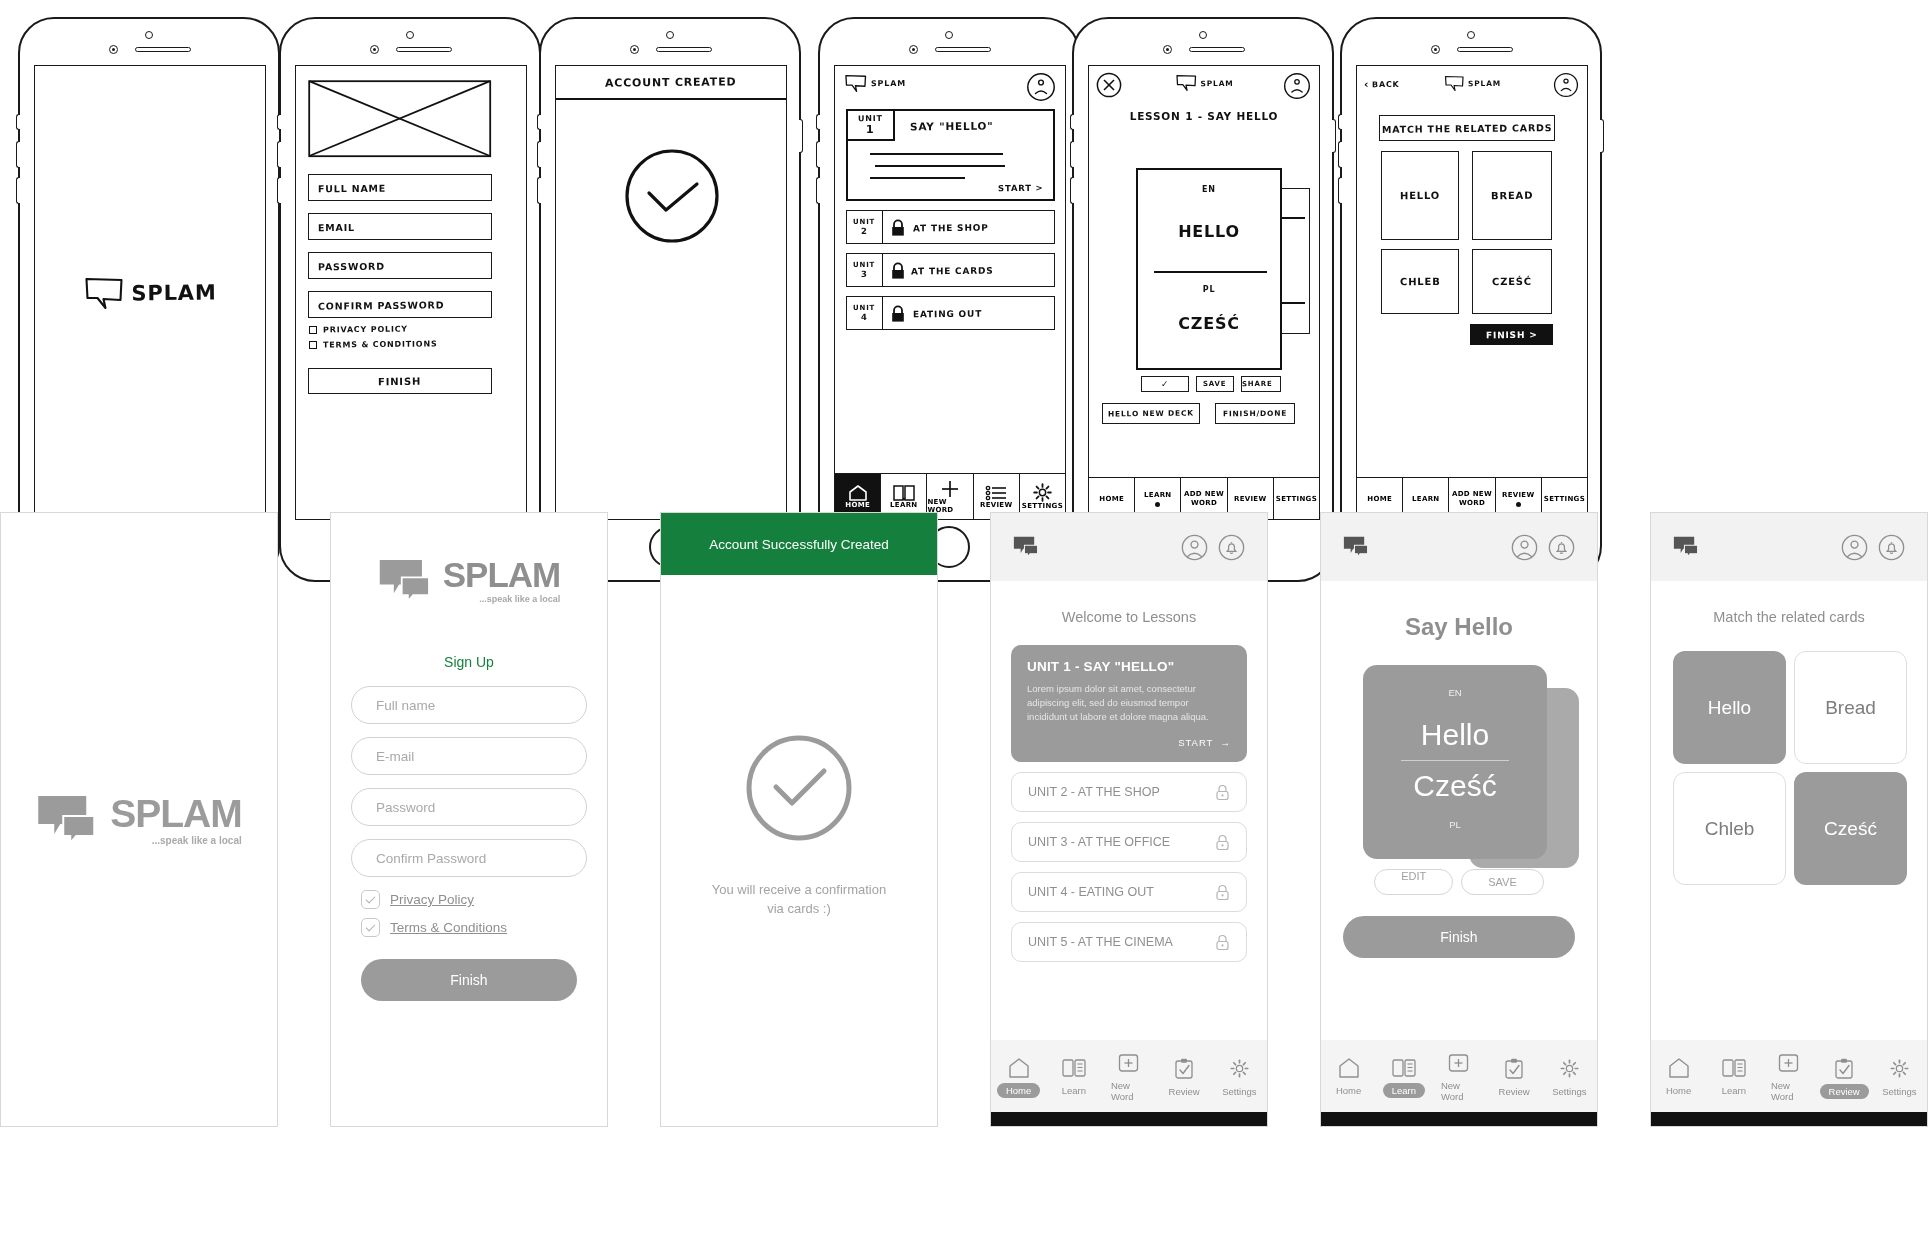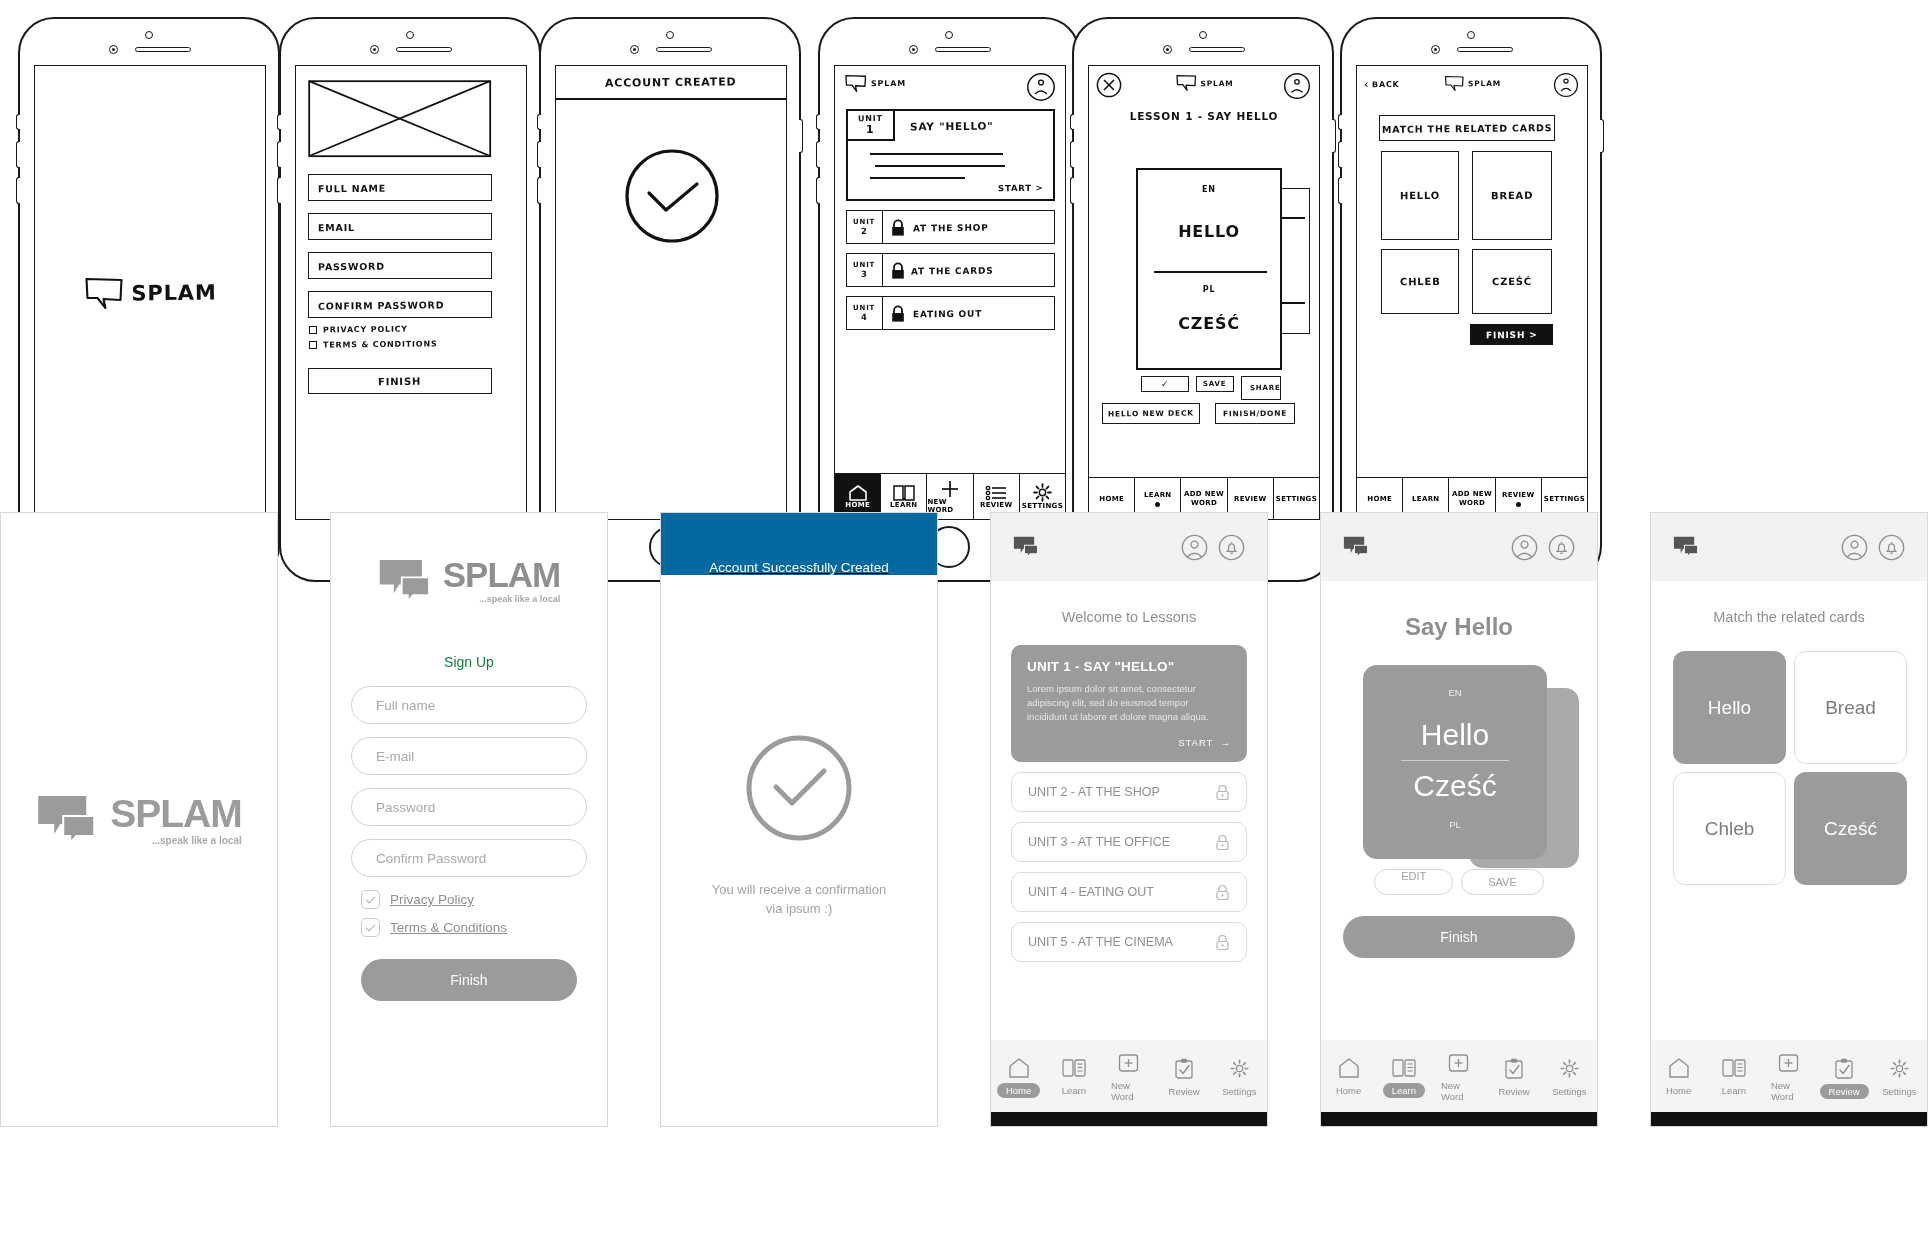--- a/index.html
+++ b/index.html
@@ -389,21 +389,21 @@
           <span class="hand" style="font-size:16px;">CZEŚĆ</span>
         </div>
       </div>
 
       <div class="hbox" style="position:absolute; left:52px; top:310px; width:48px; height:16px; display:flex; align-items:center; justify-content:center;">
         <span class="hand" style="font-size:9px;">✓</span>
       </div>
       <div class="hbox" style="position:absolute; left:107px; top:310px; width:38px; height:16px; display:flex; align-items:center; justify-content:center;">
         <span class="hand" style="font-size:7px;">SAVE</span>
       </div>
-      <div class="hbox" style="position:absolute; left:152px; top:310px; width:40px; height:24px; display:flex; align-items:center; justify-content:flex-end;">
+      <div class="hbox" style="position:absolute; left:152px; top:310px; width:40px; height:16px; display:flex; align-items:center; justify-content:flex-start;">
         <span class="hand" style="font-size:7px;">SHARE</span>
       </div>
       <div class="hbox" style="position:absolute; left:13px; top:337px; width:98px; height:21px; display:flex; align-items:center; justify-content:center;">
         <span class="hand" style="font-size:7.5px;">HELLO NEW DECK</span>
       </div>
       <div class="hbox" style="position:absolute; left:126px; top:337px; width:80px; height:21px; display:flex; align-items:center; justify-content:center;">
         <span class="hand" style="font-size:7.5px;">FINISH/DONE</span>
       </div>
 
       <div class="wnav" style="height:42px;">
@@ -543,32 +543,32 @@
     <div class="check-row">
       <span class="cbox"></span>
       <span class="clink">Terms &amp; Conditions</span>
     </div>
 
     <div class="hf-btn-pill" style="margin:22px 30px 0 30px;">Finish</div>
     <div class="hf-bottombar" style="bottom:-14px;"></div>
   </div>
 
   <div class="hf" style="left:660px;">
-    <div style="height:62px; background:#0369a1; display:flex; align-items:flex-end; justify-content:center;text-decoration:underline;">
+    <div style="height:62px; background:#15803d; display:flex; align-items:center; justify-content:center;">
       <span style="color:#fff; font-size:13.5px;">Account Successfully Created</span>
     </div>
     <div style="display:flex; justify-content:center; margin-top:158px;">
       <svg width="110" height="110" viewBox="0 0 110 110">
         <circle cx="55" cy="55" r="50" fill="none" stroke="#9b9b9b" stroke-width="5"></circle>
         <path d="M32 54 L48 70 L80 38" fill="none" stroke="#9b9b9b" stroke-width="5" stroke-linecap="round" stroke-linejoin="round"></path>
       </svg>
     </div>
     <div style="text-align:center; color:#a3a3a3; font-size:13px; line-height:1.45; margin-top:38px;">
       <div>You will receive a confirmation</div>
-      <div>via ipsum :)</div>
+      <div>via cards :)</div>
     </div>
     <div class="hf-bottombar" style="bottom:-14px;"></div>
   </div>
 
   <div class="hf" style="left:990px;">
     <div class="hf-header">
       <svg width="28" height="22" viewBox="0 0 66 52">
         <path d="M2 2 H50 V30 H24 L18 40 L18 30 H2 Z" fill="#555"></path>
         <path d="M27 22 H58 V42 H40 L34 49 V42 H27 Z" fill="#555" stroke="#f2f2f2" stroke-width="2.4"></path>
       </svg>

